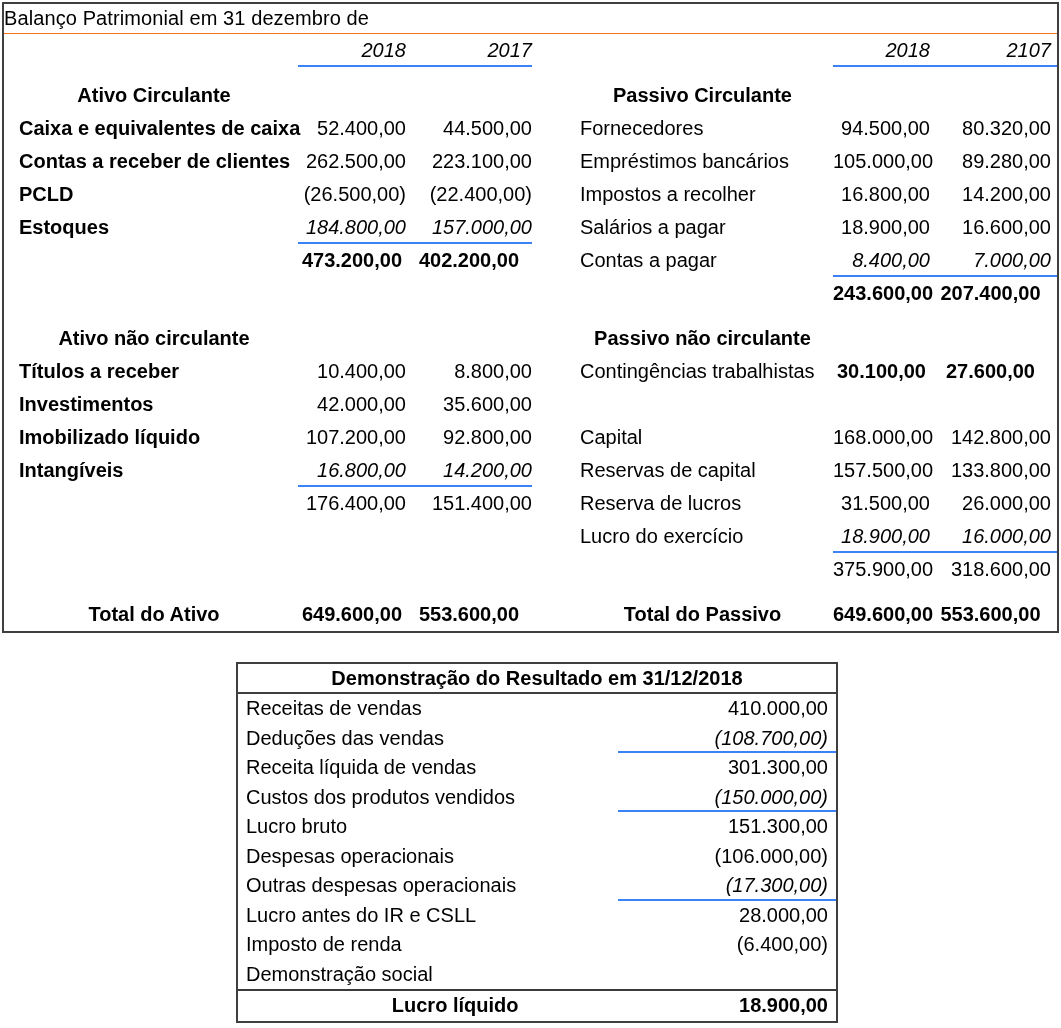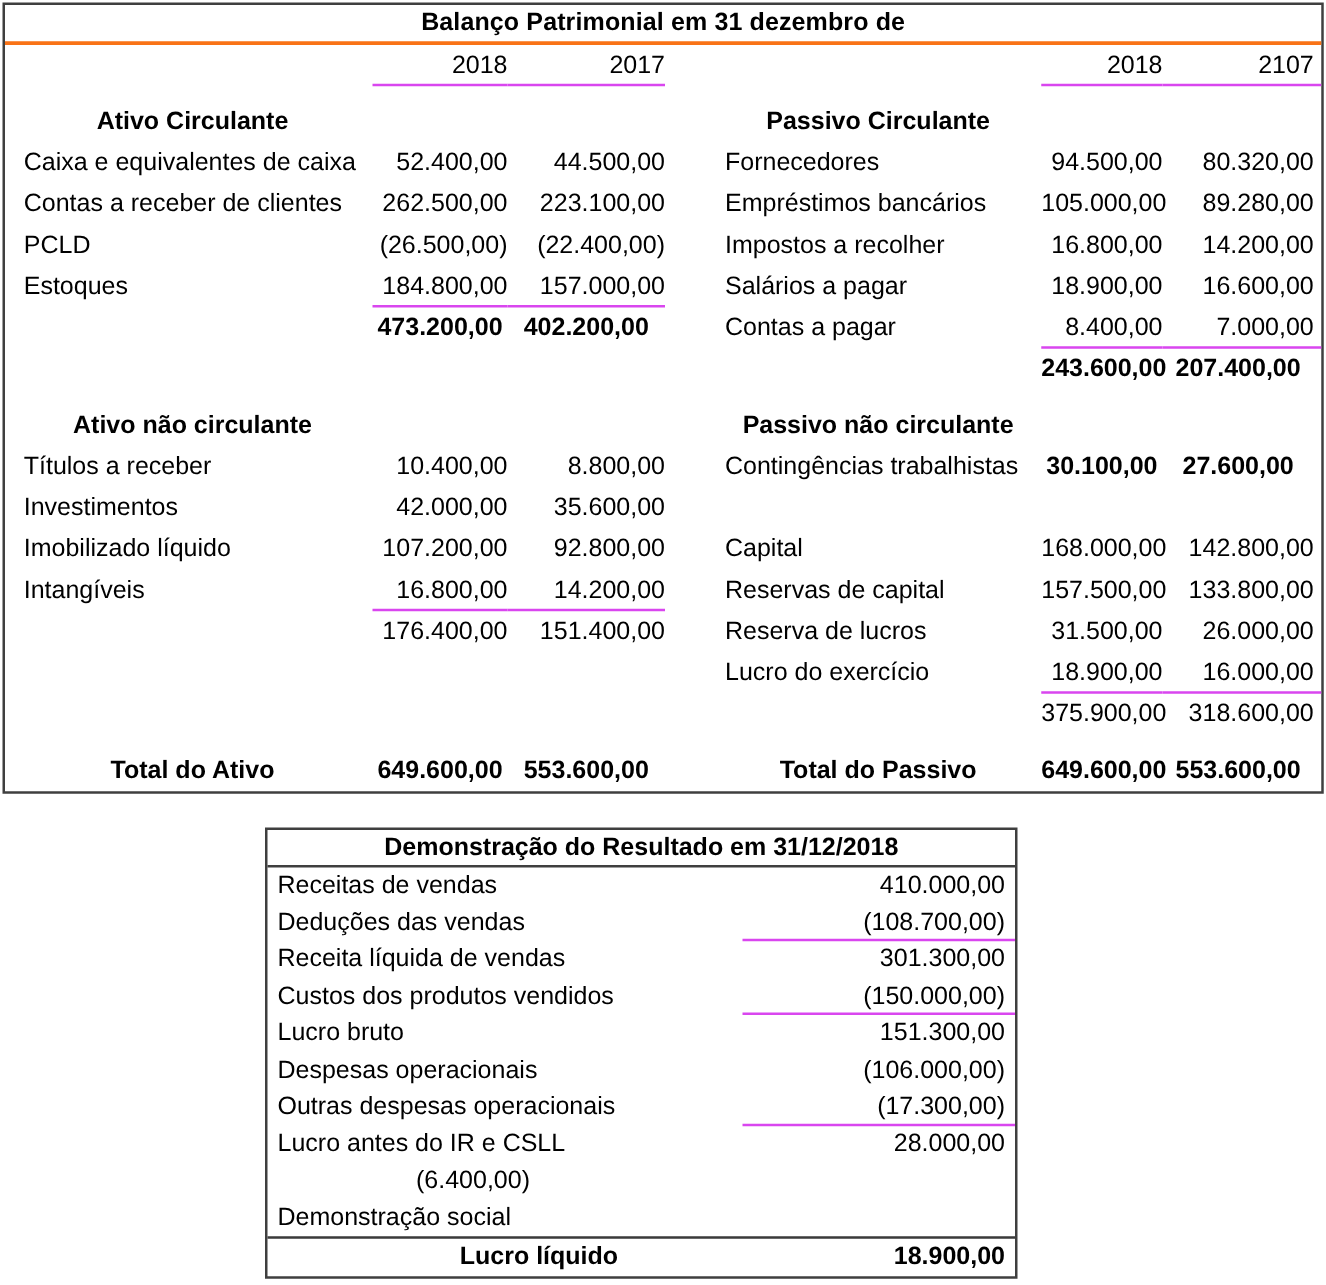--- a/index.html
+++ b/index.html
@@ -10,42 +10,42 @@
     -webkit-font-smoothing:antialiased;
   }
   .page{position:relative;width:1061px;height:1028px;background:#fff;overflow:hidden;}
 
   
   .bs{
     position:absolute;left:2px;top:2px;width:1057px;
     border:2px solid #3f3f3f;box-sizing:border-box;background:#fff;
   }
   .bs-title{
-    height:29px;line-height:29px;text-align:center;font-weight:700;
-    border-bottom:3px solid #f97316;letter-spacing:0.1px;
+    height:29px;line-height:29px;font-weight:400;
+    border-bottom:1px solid #f97316;letter-spacing:0.1px;
   }
   .bs-row{display:flex;height:33px;line-height:33px;}
   .bs-row > div{box-sizing:border-box;white-space:nowrap;overflow:visible;}
   .bs-spacer{height:12px;}
   .c-ll{width:294px;padding-left:6px;}
-  .c-ll.ind{padding-left:15px;}
+  .c-ll.ind{padding-left:15px;font-weight:bold;}
   .c-rl{width:263px;padding-left:2px;}
   .c-rl.rind{padding-left:10px;}
   .c-gap{width:38px;}
   .c-v{text-align:right;}
   .c-lv1{width:108px;}
   .c-lv2{width:126px;}
   .c-rv1{width:97px;}
   .c-rv2{width:127px;padding-right:6px;}
   .b{font-weight:700;text-align:center;}
-  .u{border-bottom:2px solid #d946ef;}
+  .u{border-bottom:2px solid #3b82f6;font-style:italic;}
 
   
   .is{
-    position:absolute;left:212px;top:662px;width:602px;
+    position:absolute;left:236px;top:662px;width:602px;
     border:2px solid #3f3f3f;box-sizing:border-box;background:#fff;
   }
   .is-title{
     height:28px;line-height:28px;text-align:center;font-weight:700;
     border-bottom:2px solid #3f3f3f;
   }
   .is-row{display:flex;height:29.5px;line-height:29.5px;}
   .is-row.topline{border-top:2px solid #3a3a3a;padding-left:34px;}
   .is-row > div{box-sizing:border-box;white-space:nowrap;}
   .is-label{width:380px;padding-left:8px;}
@@ -249,20 +249,21 @@
         </div>
         <div class="is-row">
           <div class="is-label">Outras despesas operacionais</div>
           <div class="is-value u">(17.300,00)</div>
         </div>
         <div class="is-row">
           <div class="is-label">Lucro antes do IR e CSLL</div>
           <div class="is-value">28.000,00</div>
         </div>
         <div class="is-row">
+          <div class="is-label">Imposto de renda</div>
           <div class="is-value">(6.400,00)</div>
         </div>
         <div class="is-row">
           <div class="is-label">Demonstração social</div>
         </div>
         <div class="is-row topline">
           <div class="is-label b">Lucro líquido</div>
           <div class="is-value b">18.900,00</div>
         </div>
       </div>

